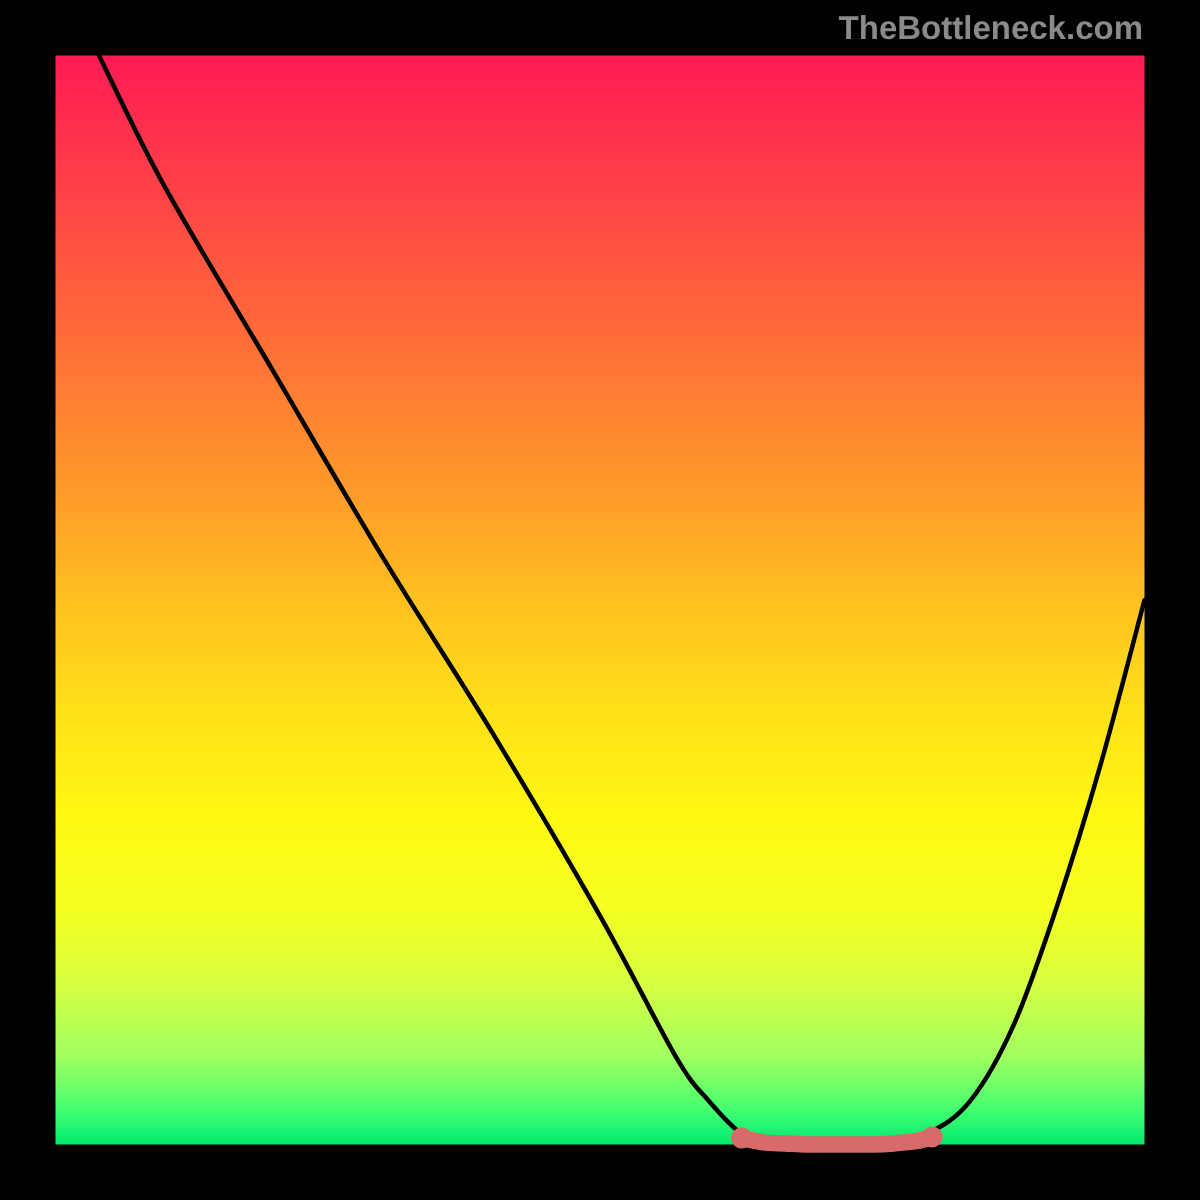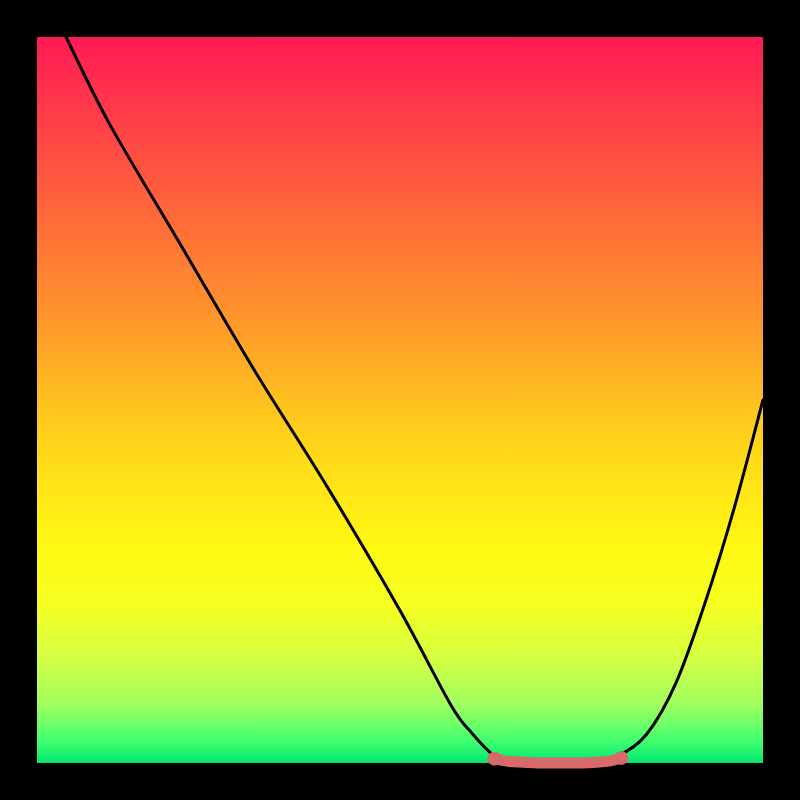--- a/index.html
+++ b/index.html
@@ -68,13 +68,14 @@
       <g id="series-layer">
           <path d="M 29.04 0 C 36.0096 13.939200000000001 54.01440000000001 53.43359999999999 72.60000000000001 87.12 C 91.18560000000001 120.80640000000002 121.96800000000002 171.0456000000001 145.20000000000002 210.54000000000008 C 168.43200000000002 250.03440000000006 194.56799999999998 295.6272 217.79999999999998 333.96 C 241.03199999999998 372.29279999999994 267.168 411.7872 290.40000000000003 450.12 C 313.63200000000006 488.4528 343.25280000000004 538.692 363 573.54 C 382.74719999999996 608.3879999999999 402.20399999999995 648.1727999999999 413.81999999999994 667.92 C 425.4359999999999 687.6672 428.63039999999995 688.8288 435.59999999999997 696.96 C 442.5696 705.0912000000001 450.4104 714.0936 457.38 718.74 C 464.3496 723.3864 471.02880000000005 724.8384 479.16 726 C 487.2912 727.1616 497.74559999999997 726 508.2 726 C 518.6544 726 532.884 727.1616 544.5 726 C 556.116 724.8384 570.3456000000001 723.3864 580.8000000000001 718.74 C 591.2544 714.0936 600.5472000000001 708.576 609.84 696.96 C 619.1328 685.344 629.5871999999999 667.0488 638.88 646.14 C 648.1728 625.2312 658.6272000000001 594.1584 667.9200000000001 566.28 C 677.2128 538.4015999999999 687.6672 504.4248 696.9599999999999 471.9 C 706.2527999999999 439.37519999999995 721.3536 380.424 726 363" fill="none" stroke="#000000" stroke-width="3" stroke-linecap="round" stroke-linejoin="round"></path>
           <path d="M 457.38 721.644 C 459.7032 722.10864 467.2536 723.9672 471.90000000000003 724.548 C 476.54640000000006 725.1288 481.77360000000004 725.04168 486.42 725.274 C 491.0664 725.50632 496.29359999999997 725.88384 500.93999999999994 726 C 505.5863999999999 726.11616 510.8135999999999 726 515.4599999999999 726 C 520.1063999999999 726 525.3336 726 529.98 726 C 534.6264 726 539.8536 726.11616 544.5 726 C 549.1464 725.88384 554.3736 725.62248 559.02 725.274 C 563.6664 724.92552 569.4744000000001 724.51896 573.5400000000001 723.822 C 577.6056000000001 723.12504 582.6876000000001 721.38264 584.4300000000001 720.918" fill="none" stroke="#d86a6a" stroke-width="11" stroke-linecap="round" stroke-linejoin="round"></path>
         </g>
       <g id="markers-layer">
           <circle cx="457.38" cy="721.644" r="7" fill="#d86a6a"></circle>
           <circle cx="584.4300000000001" cy="720.918" r="7" fill="#d86a6a"></circle>
         </g>
     </svg>
   </div>
+  <div class="watermark">TheBottleneck.com</div>
 </div>
 
 </body></html>

